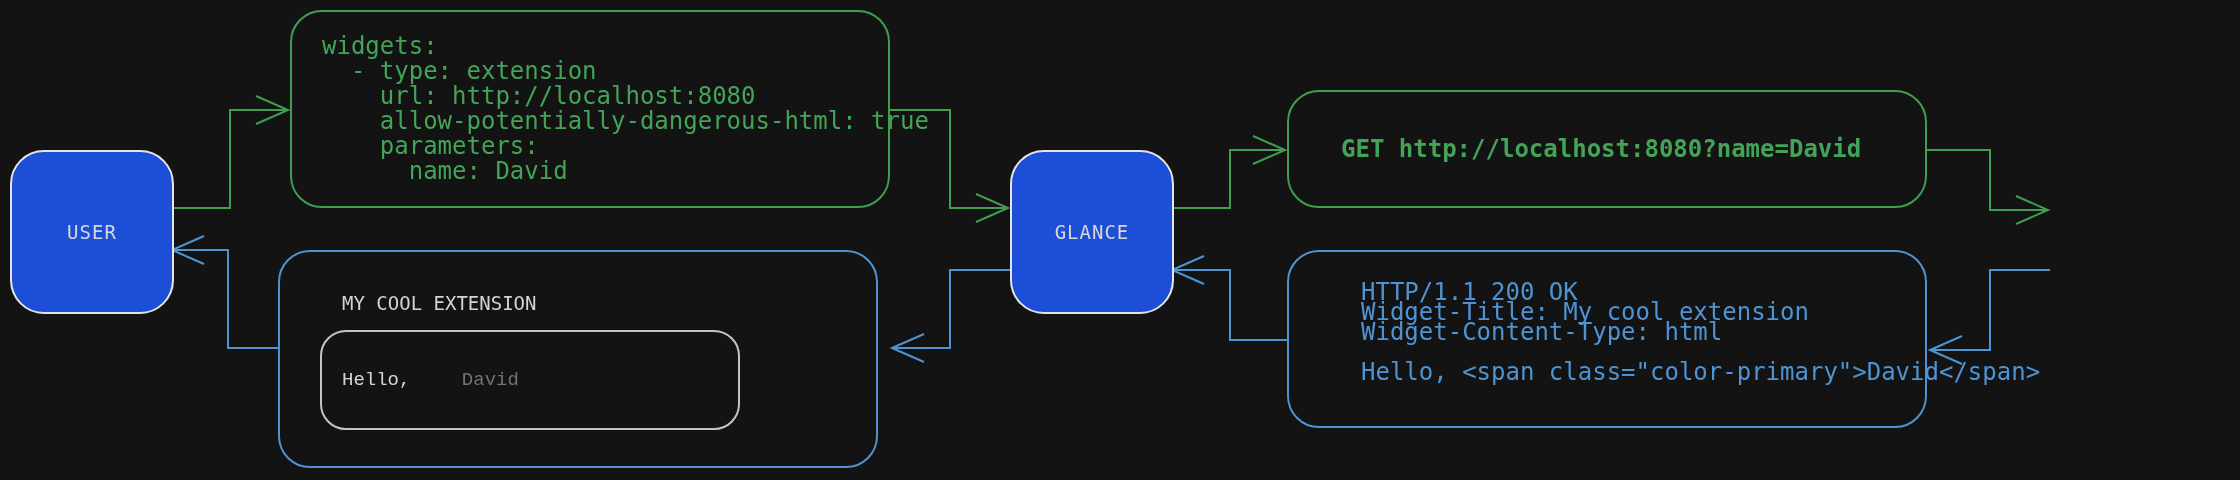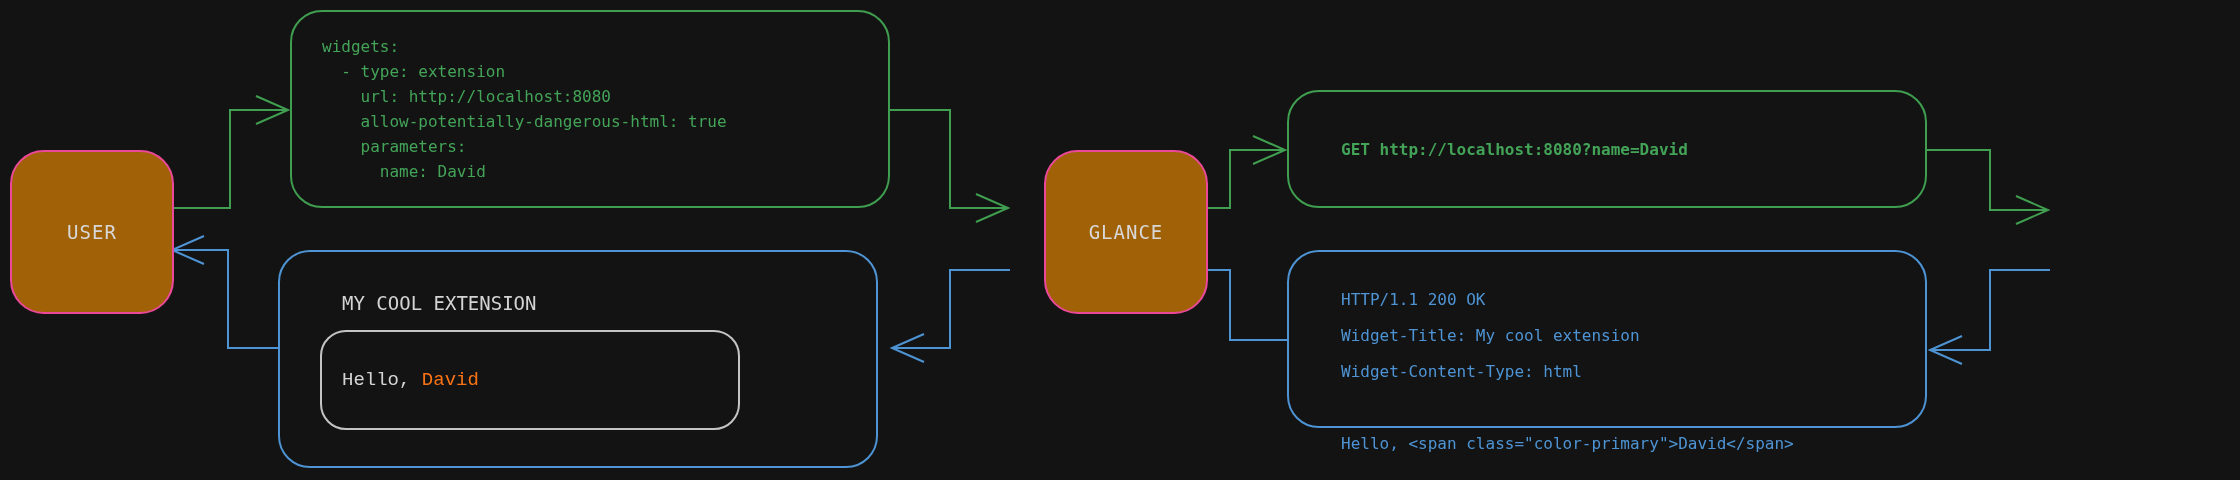--- a/index.html
+++ b/index.html
@@ -22,23 +22,23 @@
   }
   .wires path {
     fill: none;
     stroke-width: 2;
   }
   .wires path.g { stroke: #3f9e4f; }
   .wires path.b { stroke: #4e94d4; }
 
   .node {
     position: absolute;
-    border: 2px solid #ec4899;
+    border: 2px solid #e5e5e5;
     border-radius: 34px;
-    background: #a16207;
+    background: #1d4ed8;
     display: flex;
     align-items: center;
     justify-content: center;
   }
   .node span {
     color: #d8d8d8;
     font-size: 19px;
     letter-spacing: 1px;
   }
 
@@ -46,33 +46,33 @@
     position: absolute;
     background: #131313;
     border-radius: 32px;
     box-sizing: border-box;
   }
   .box.green { border: 2px solid #3f9e4f; }
   .box.blue  { border: 2px solid #4e94d4; }
 
   .code {
     white-space: pre;
-    font-size: 16px;
+    font-size: 24px;
     line-height: 25px;
   }
   .code.green-text { color: #43a458; }
   .code.blue-text  { color: #4e94d4; }
 
   #config-box .code { padding: 22px 0 0 30px; }
   #request-box {
     display: flex;
     align-items: center;
   }
   #request-box .code { padding-left: 52px; font-weight: bold; }
-  #response-box .code { padding: 30px 0 0 52px; line-height: 36px; }
+  #response-box .code { padding: 30px 0 0 72px; line-height: 20px; }
 
   #widget-box .widget-title {
     position: absolute;
     left: 62px;
     top: 40px;
     color: #d4d4d4;
     font-size: 19px;
   }
   .inner-box {
     position: absolute;
@@ -83,21 +83,21 @@
     border: 2px solid #c4c4c4;
     border-radius: 26px;
     box-sizing: border-box;
     display: flex;
     align-items: center;
     padding-left: 20px;
     font-size: 19px;
     font-family: Liberation Mono, monospace;
   }
   .hello-prefix { color: #d4d4d4; white-space: pre; }
-  .hello-name   { color: #f97316; }
+  .hello-name   { color: #737373; margin-left: 40px; }
 </style>
 </head>
 <body>
 
 <div class="canvas">
 
   <svg class="wires" viewBox="0 0 2240 480" aria-hidden="true">
 
     <path class="g" d="M170 208 H230 V110 H286 M256 96 L288 110 L256 124"></path>
     <path class="g" d="M890 110 H950 V208 H1006 M976 194 L1008 208 L976 222"></path>
@@ -107,21 +107,21 @@
     <path class="b" d="M2050 270 H1990 V350 H1932 M1962 336 L1930 350 L1962 364"></path>
     <path class="b" d="M1287 340 H1230 V270 H1174 M1204 256 L1172 270 L1204 284"></path>
     <path class="b" d="M1010 270 H950 V348 H894 M924 334 L892 348 L924 362"></path>
     <path class="b" d="M290 348 H228 V250 H174 M204 236 L172 250 L204 264"></path>
   </svg>
 
   <div class="node" id="user-node" style="left:10px; top:150px; width:160px; height:160px;">
     <span>USER</span>
   </div>
 
-  <div class="node" id="glance-node" style="left:1044px; top:150px; width:160px; height:160px;">
+  <div class="node" id="glance-node" style="left:1010px; top:150px; width:160px; height:160px;">
     <span>GLANCE</span>
   </div>
 
 
   <div class="box green" id="config-box" style="left:290px; top:10px; width:600px; height:198px;">
     <div class="code green-text">widgets:
   - type: extension
     url: http://localhost:8080
     allow-potentially-dangerous-html: true
     parameters:

